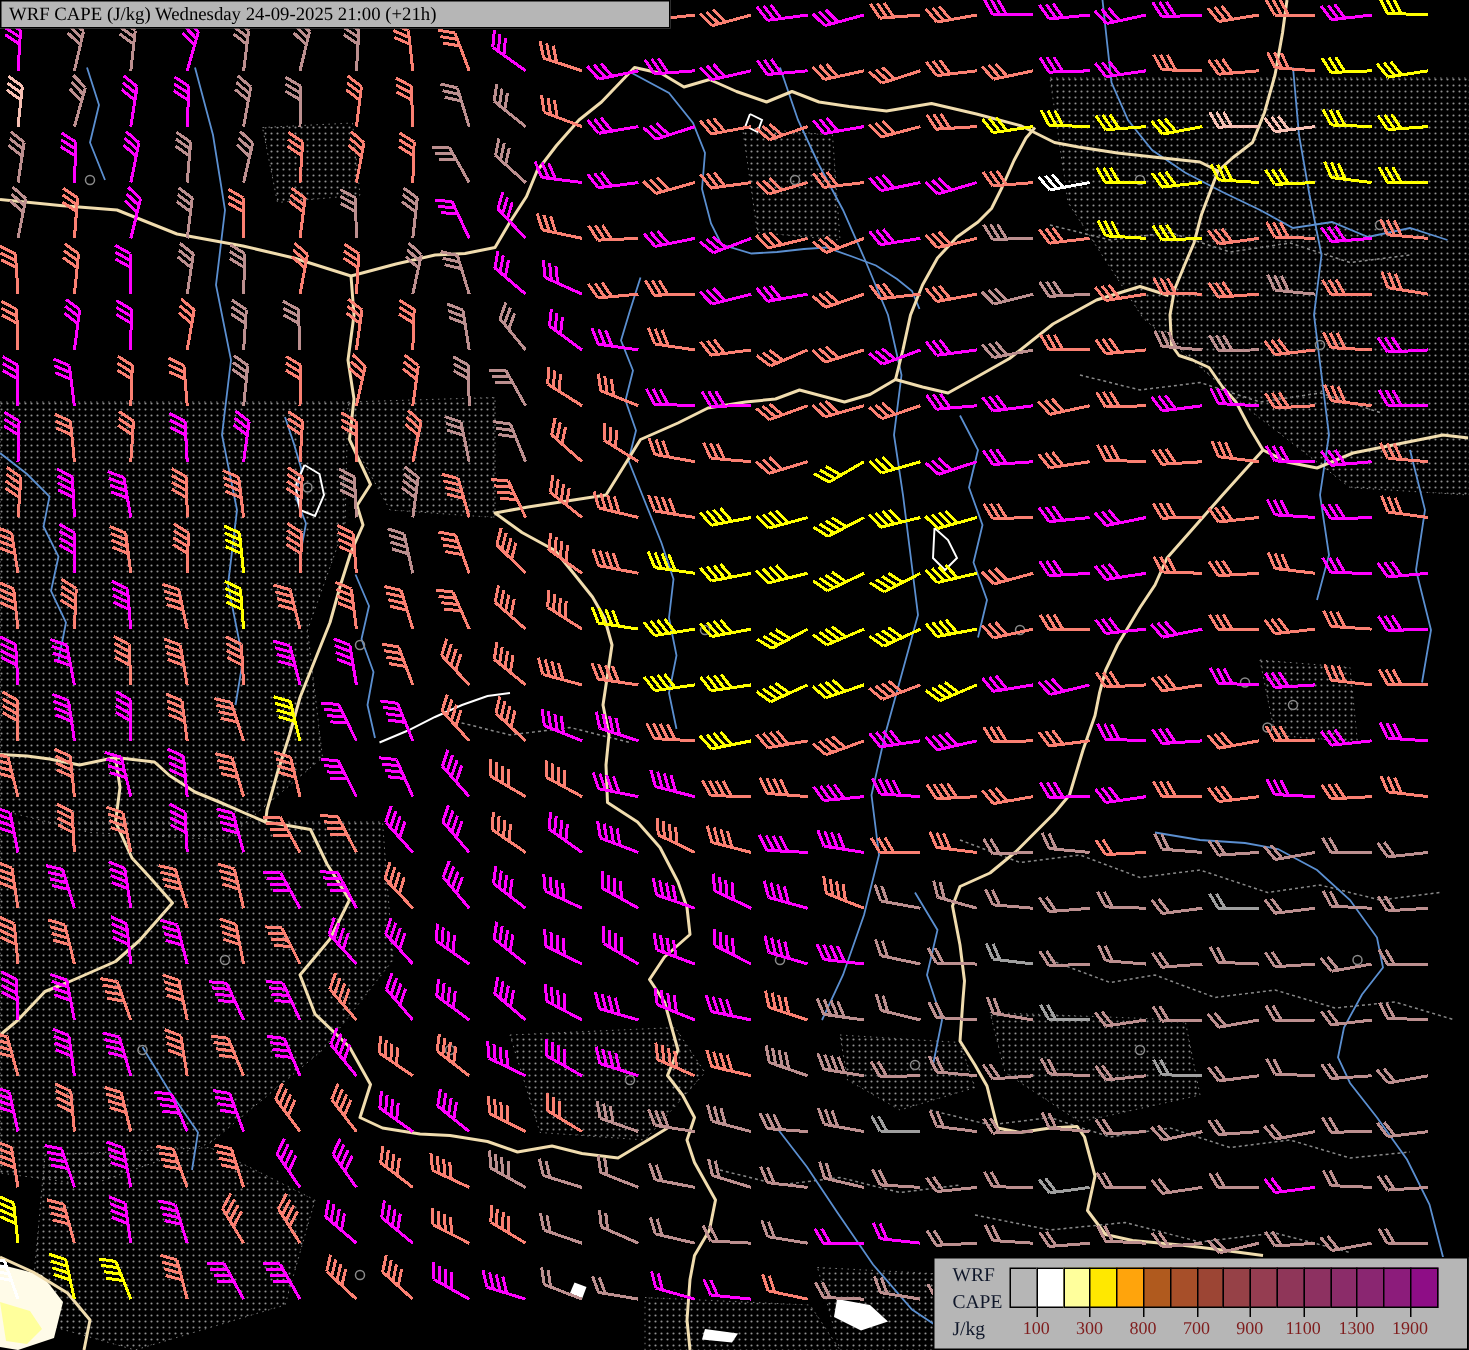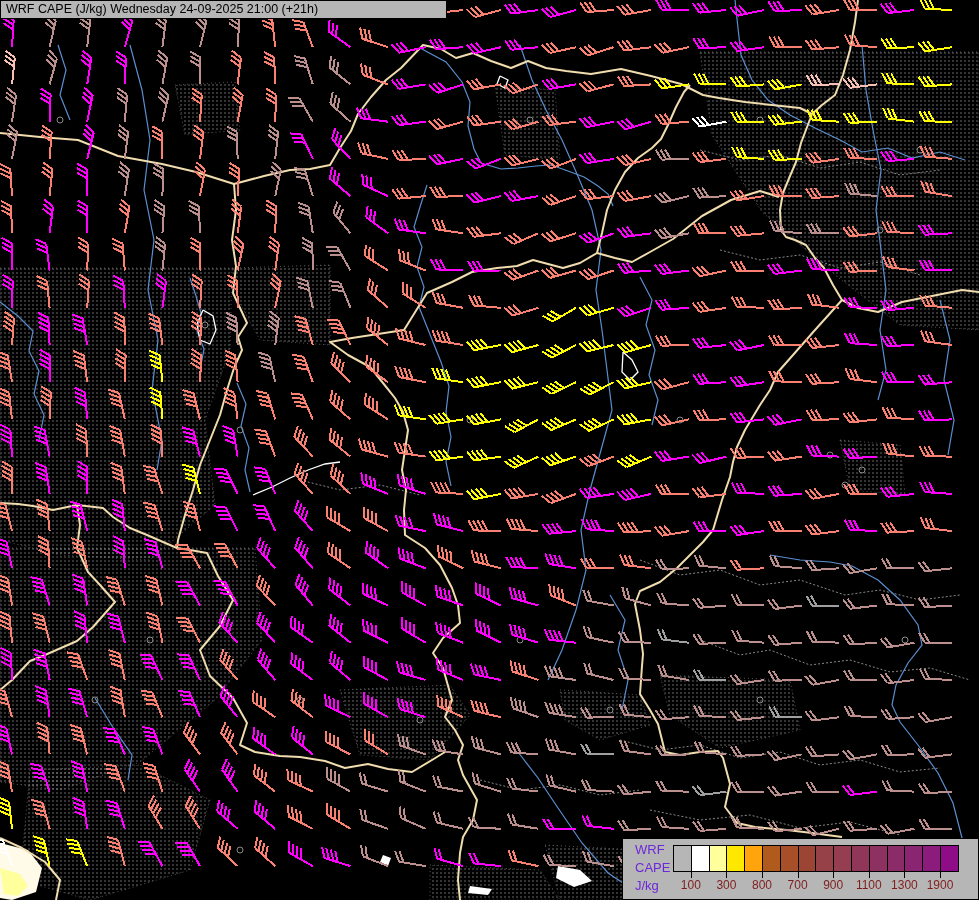--- a/index.html
+++ b/index.html
@@ -1,28 +1,28 @@
 <!DOCTYPE html>
 <html><head>
 <meta charset="utf-8">
 <style>
   html,body{margin:0;padding:0;background:#000;}
   #app{position:relative;width:979px;height:900px;background:#000;overflow:hidden;
-       font-family:Liberation Sans, sans-serif;}
+       font-family:Liberation Serif, serif;}
   #map-svg{position:absolute;left:0;top:0;}
   
   #title-box{position:absolute;left:0;top:0;z-index:5;}
   .trow{background:#b6b6b6;border:1px solid #000;box-sizing:border-box;height:19px;
         line-height:17px;padding:0 5px;font-size:12.5px;color:#000;white-space:nowrap;}
   .trow-1{width:447px;}
   .trow-2{width:492px;margin-top:-1px;}
   
   #legend{position:absolute;left:622px;top:838px;width:357px;height:62px;background:#b6b6b6;
           border:1px solid #000;box-sizing:border-box;z-index:5;}
-  #legend .unit{position:absolute;left:12px;top:2px;font-size:13px;line-height:18px;color:#6d28d9;}
+  #legend .unit{position:absolute;left:12px;top:2px;font-size:13px;line-height:18px;color:#0f172a;}
   #legend .unit span{display:block;}
   #sw-strip{position:absolute;left:50px;top:6px;height:27px;}
   .sw{position:absolute;top:0;width:18.8px;height:27px;border:1px solid #000;box-sizing:border-box;}
   .lg-tick{position:absolute;width:1px;height:6px;background:#000;top:33px;}
   .lg-tlabel{position:absolute;top:39px;font-size:12px;color:#7f1d1d;transform:translateX(-50%);}
 </style>
 </head>
 <body>
 
 <div id="app">

